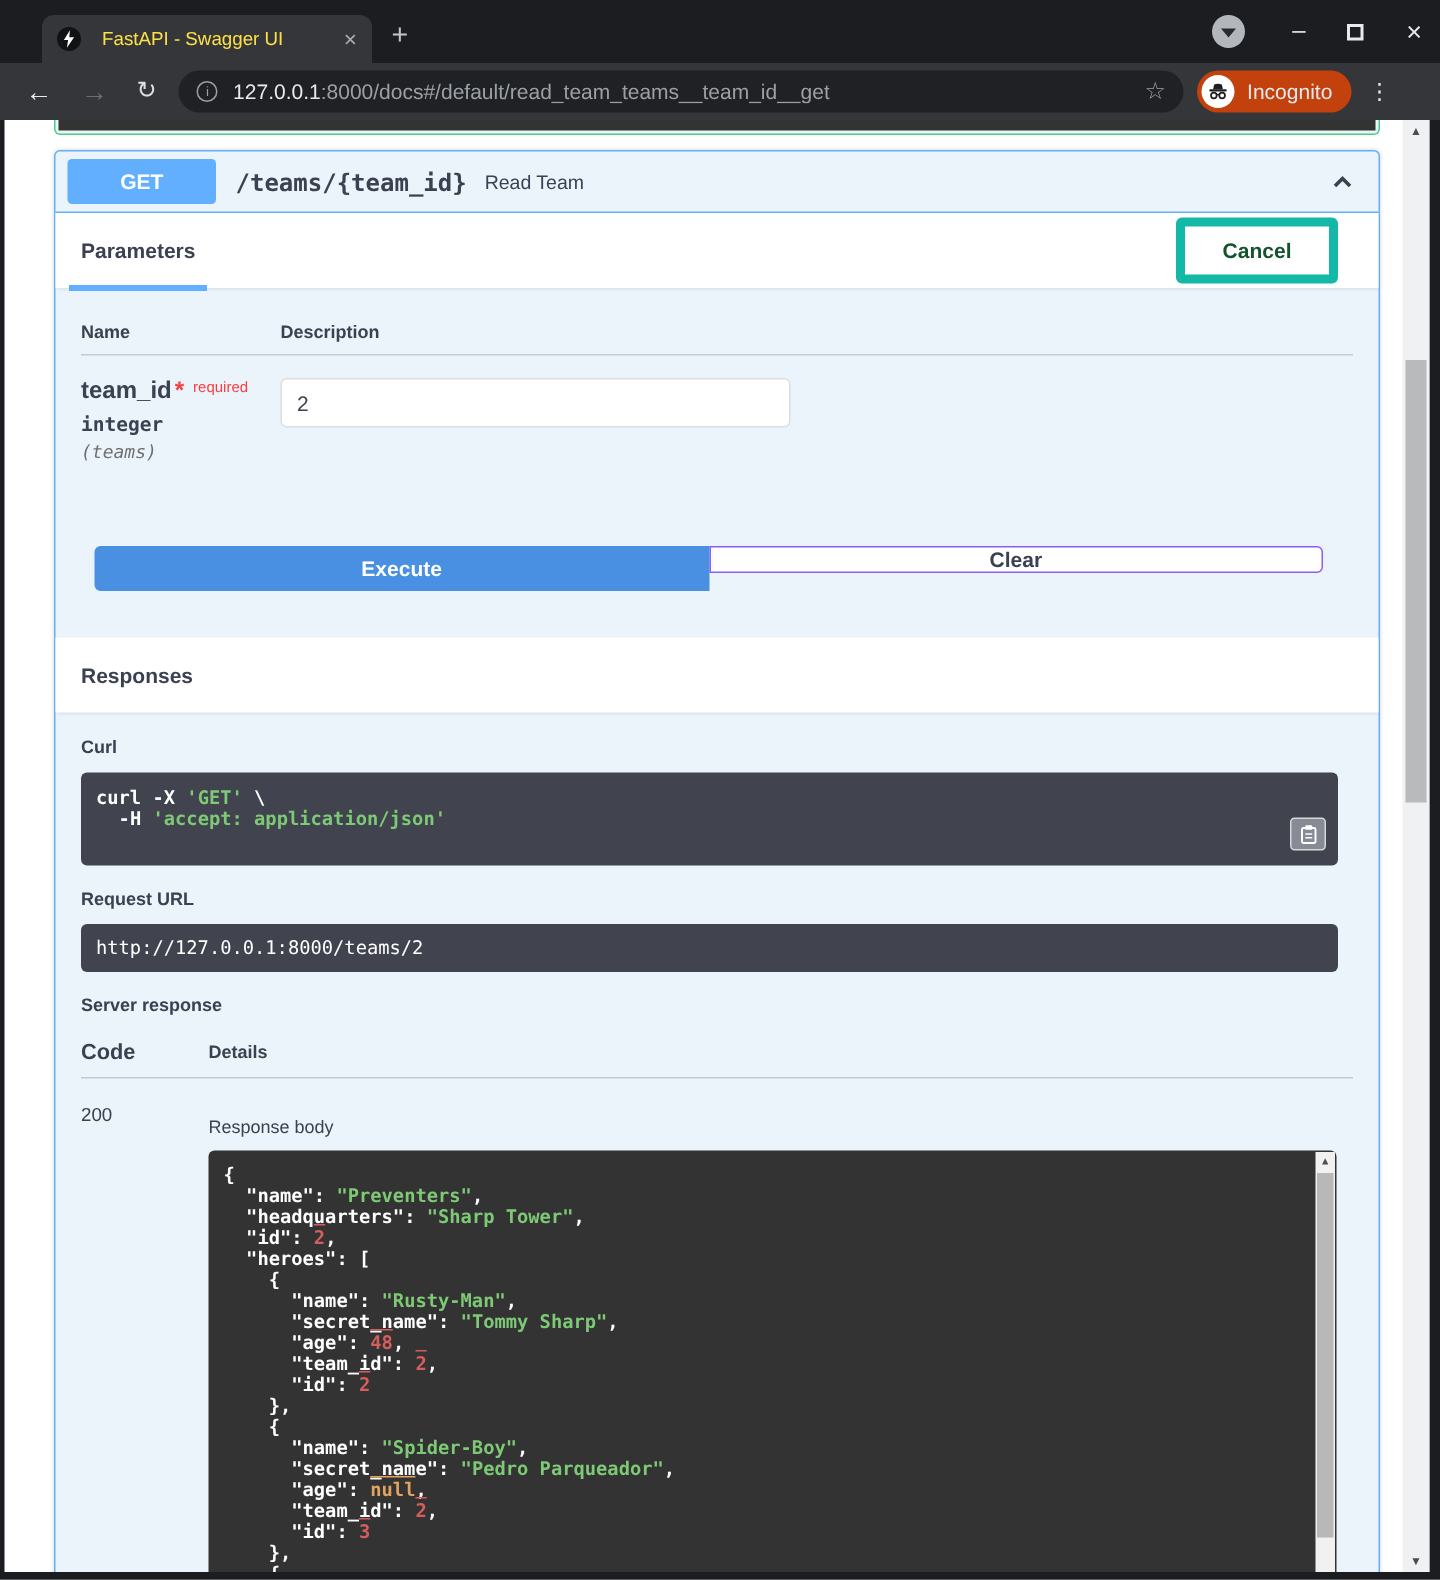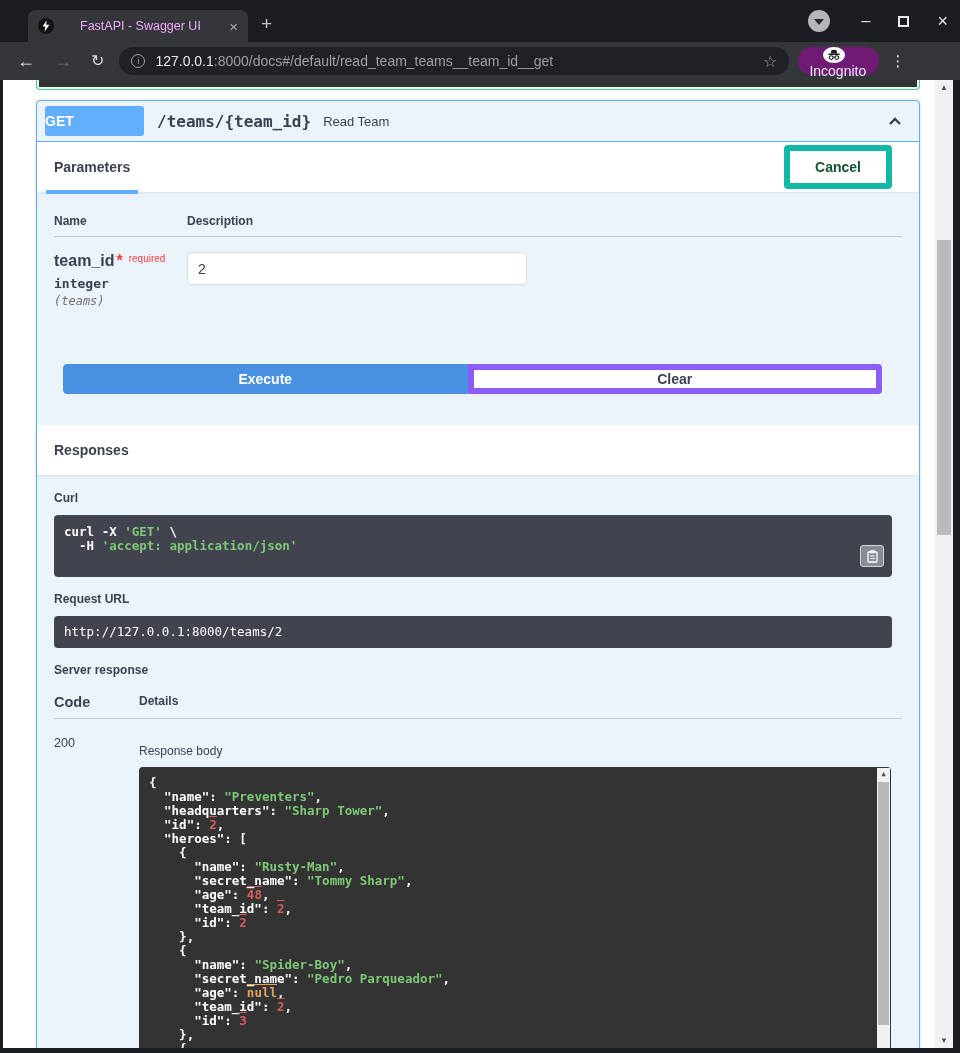--- a/index.html
+++ b/index.html
@@ -4,21 +4,21 @@
 <style>
   * { margin:0; padding:0; box-sizing:border-box; }
   body { font-family:"Liberation Sans", sans-serif; background:#000; }
   .window { position:relative; width:960px; height:1053px; background:#1c1d21; overflow:hidden; }
 
   
   .titlebar { position:absolute; top:0; left:0; right:0; height:42px; background:#1c1d21; }
   .tab { position:absolute; left:28px; top:10px; width:220px; height:32px; background:#35363a;
          border-radius:8px 8px 0 0; display:flex; align-items:center; padding:0 10px; }
   .favicon { width:16px; height:16px; flex:0 0 16px; }
-  .tab-title { flex:1; margin-left:26px; font-size:12.5px; color:#f0abfc; white-space:nowrap; overflow:hidden; }
+  .tab-title { flex:1; margin-left:14px; font-size:12.5px; color:#fde047; white-space:nowrap; overflow:hidden; }
   .tab-close { color:#a7abb0; font-size:15px; line-height:15px; cursor:default; }
   .newtab { position:absolute; left:261px; top:13px; color:#c0c4c9; font-size:19px; font-weight:400; }
   .winbtns { position:absolute; right:0; top:0; height:42px; display:flex; align-items:center; }
   .profile-circle { width:22px; height:22px; border-radius:50%; background:#b3b6ba; margin-right:32px;
                     display:flex; align-items:center; justify-content:center; }
   .profile-circle .tri { width:0; height:0; border-left:5px solid transparent; border-right:5px solid transparent;
                          border-top:6px solid #2a2b2e; margin-top:1px; }
   .btn-min { color:#e8eaed; font-size:16px; margin-right:28px; line-height:10px; }
   .btn-max { width:11px; height:11px; border:2px solid #e8eaed; margin-right:28px; }
   .btn-close { color:#e8eaed; font-size:18px; margin-right:12px; line-height:14px; }
@@ -29,43 +29,43 @@
   .back { color:#e8eaed; margin-left:17px; }
   .fwd  { color:#6b6f74; margin-left:19px; }
   .reload { color:#dcdee1; margin-left:19px; font-size:16px; }
   .urlbar { margin-left:15px; width:670px; height:28px; border-radius:14px; background:#202124;
             display:flex; align-items:center; padding:0 12px; }
   .info-icon { width:14px; height:14px; border-radius:50%; border:1.4px solid #9aa0a6; color:#9aa0a6;
                font-size:9px; line-height:12px; text-align:center; font-style:normal; flex:0 0 14px; }
   .urltext { margin-left:10px; font-size:14px; color:#9aa0a6; white-space:nowrap; overflow:hidden; }
   .urltext b { color:#e8eaed; font-weight:400; }
   .star { margin-left:auto; color:#9aa0a6; font-size:16px; }
-  .incog-chip { margin-left:9px; height:28px; border-radius:14px; background:#701a75; display:flex;
-                align-items:center; padding:0 13px 0 3px;flex-direction:column; }
+  .incog-chip { margin-left:9px; height:28px; border-radius:14px; background:#c2410c; display:flex;
+                align-items:center; padding:0 13px 0 3px; }
   .incog-circle { width:22px; height:22px; border-radius:50%; background:#fff; display:flex;
                   align-items:center; justify-content:center; }
   .incog-label { margin-left:8px; color:#e8eaed; font-size:14px; }
   .menu-dots { margin-left:11px; color:#e8eaed; font-size:15px; letter-spacing:0; }
 
   
   .content { position:absolute; top:80px; left:3px; right:7px; bottom:5px; background:#fff; overflow:hidden; }
   .bscroll { position:absolute; top:0; right:0; bottom:0; width:18px; background:#f0f1f2; }
   .bscroll .arr { position:absolute; left:0; right:0; text-align:center; font-size:8px; color:#4a4d51; }
   .bscroll .arr.up { top:3px; } .bscroll .arr.down { bottom:3px; }
   .bscroll .thumb { position:absolute; left:2px; right:2px; top:160px; height:295px; background:#b9babc; }
 
   .page { position:absolute; left:33px; top:0; width:884px; }
   .prev-block { height:10px; border:1px solid #49cc90; border-top:none; border-radius:0 0 4px 4px;
                 background:#e9f7f0; overflow:hidden; }
   .prev-block .dark { margin:0 2px; height:7px; background:#333; }
 
   .opblock { margin-top:10px; border:1px solid #61affe; border-radius:4px; background:#ebf3fb;
              box-shadow:0 0 3px rgba(0,0,0,.18); padding-bottom:40px; }
   .ob-header { display:flex; align-items:center; padding:5px 8px; border-bottom:1px solid #61affe; }
-  .method { width:99px; padding:7px 0; background:#61affe; color:#fff;
+  .method { width:99px; padding:7px 0; text-align:center; background:#61affe; color:#fff;
             font-weight:bold; font-size:14px; border-radius:3px; }
   .path { margin-left:13px; font-family:"DejaVu Sans Mono", monospace; font-weight:bold;
           font-size:16px; color:#3b4151; }
   .summary { margin-left:12px; font-size:13px; color:#3b4151; }
   .chev { margin-left:auto; margin-right:6px; }
 
   .section-header { background:#fff; height:50px; display:flex; align-items:center; padding:0 17px;
                     box-shadow:0 1px 2px rgba(0,0,0,.08); }
   .param-tab { height:54px; display:flex; align-items:center; position:relative;
                font-size:14px; font-weight:bold; color:#3b4151; }
@@ -82,21 +82,21 @@
   .pstar { color:#f93e3e; margin-left:2px; }
   .preq { color:#f93e3e; font-size:10px; font-weight:normal; margin-left:6px; position:relative; top:-4px; }
   .ptype { font-family:"DejaVu Sans Mono", monospace; font-weight:bold; font-size:13px; color:#3b4151; margin-top:6px; }
   .pin { font-family:"DejaVu Sans Mono", monospace; font-style:italic; font-size:12px; color:#707070; margin-top:3px; }
   .pinput { width:340px; height:33px; border:1px solid #d9dee1; border-radius:4px; padding:0 10px;
             font-size:14px; color:#3b4151; font-family:inherit; background:#fff; }
 
   .exec-row { display:flex; margin:56px 20px 0 9px; }
   .execute { flex:1; height:30px; background:#4990e2; border:1px solid #4990e2; color:#fff;
              font-weight:bold; font-size:14px; border-radius:4px 0 0 4px; font-family:inherit; }
-  .clear { flex:1; height:30px; background:#fff; border:6px solid #8b5cf6; color:#3b4151;
+  .clear { flex:1; height:18px; background:#fff; border:1px solid #8b5cf6; color:#3b4151;
            font-weight:bold; font-size:14px; border-radius:0 4px 4px 0; font-family:inherit; }
 
   .responses-header { margin-top:31px; }
   .resp-title { font-size:14px; font-weight:bold; color:#3b4151; }
 
   .responses-body { padding:16px 17px 0; }
   .lbl { font-size:12px; font-weight:bold; color:#3b4151; }
   .mt { margin-top:15px; }
   .codeblock { margin-top:10px; background:#41444e; border-radius:4px; padding:10px;
                font-family:"DejaVu Sans Mono", monospace; font-size:12.5px; line-height:14px;

